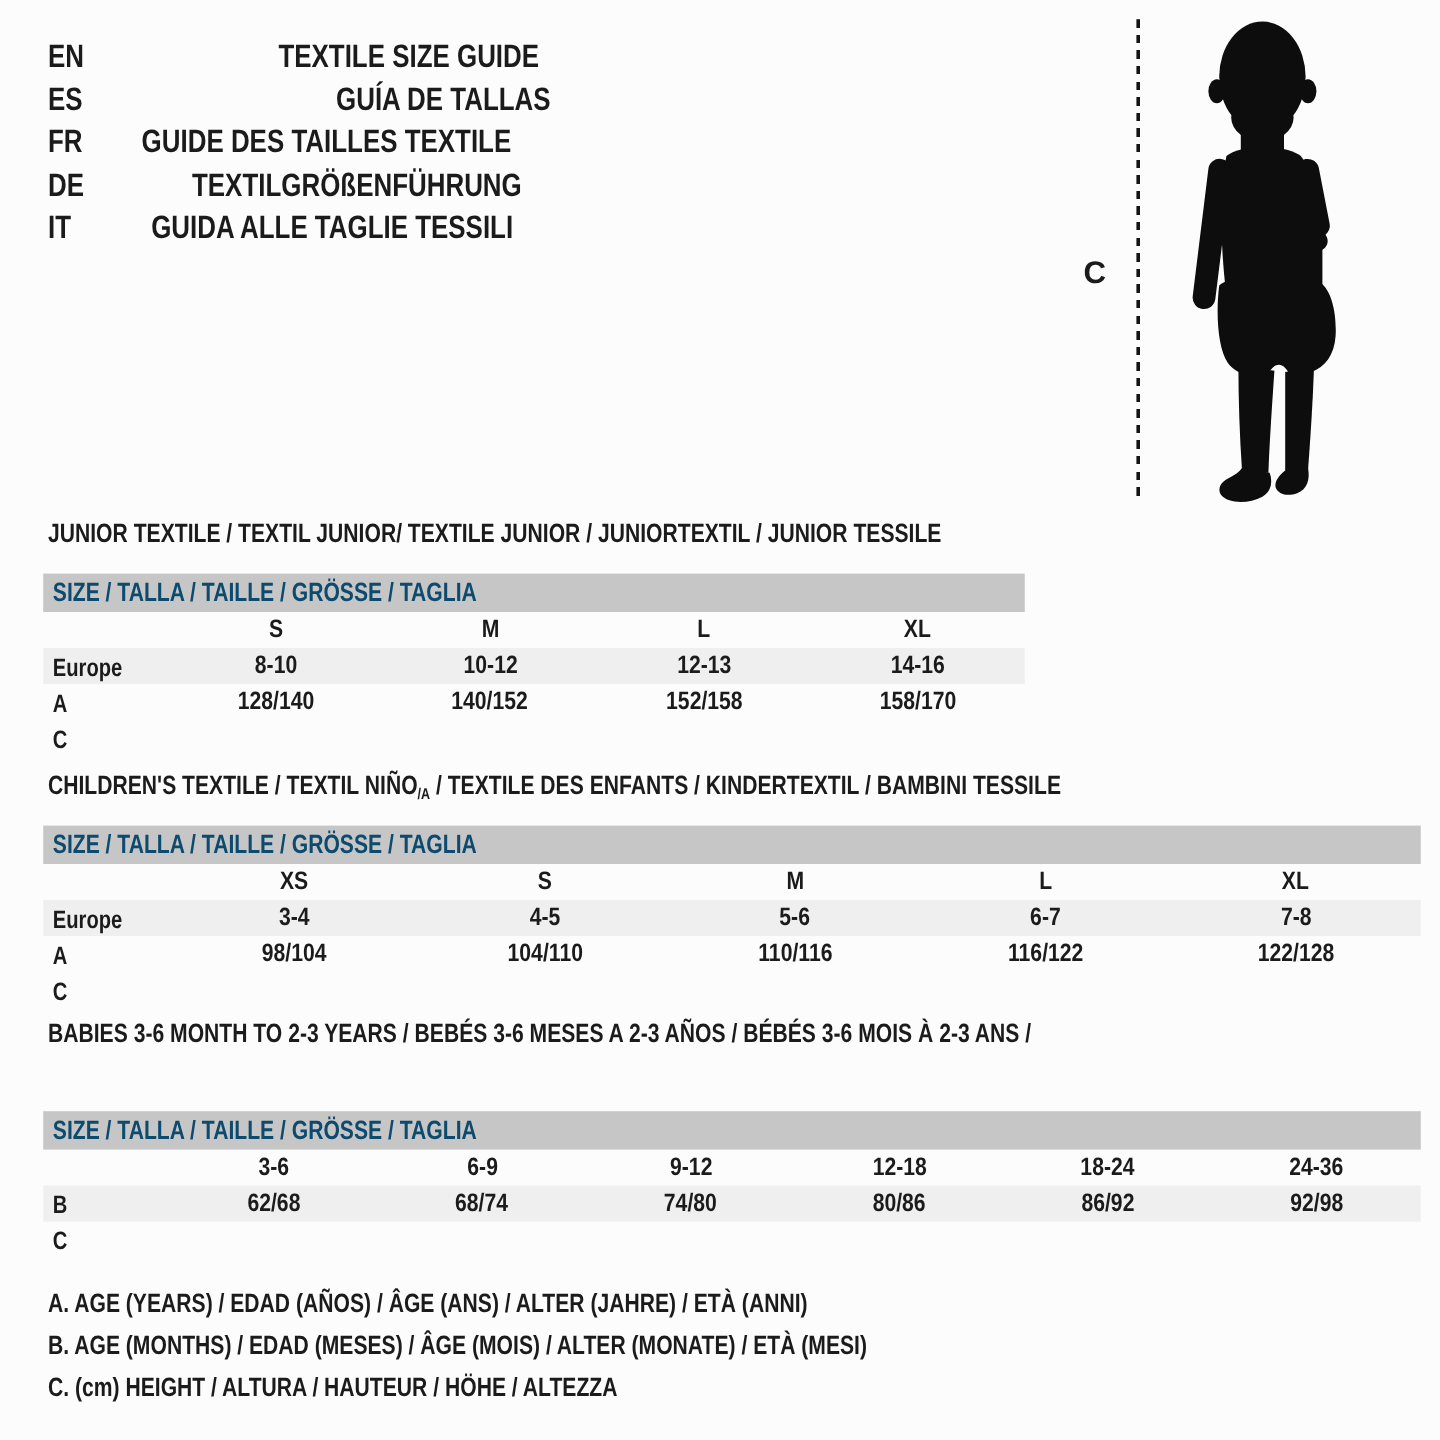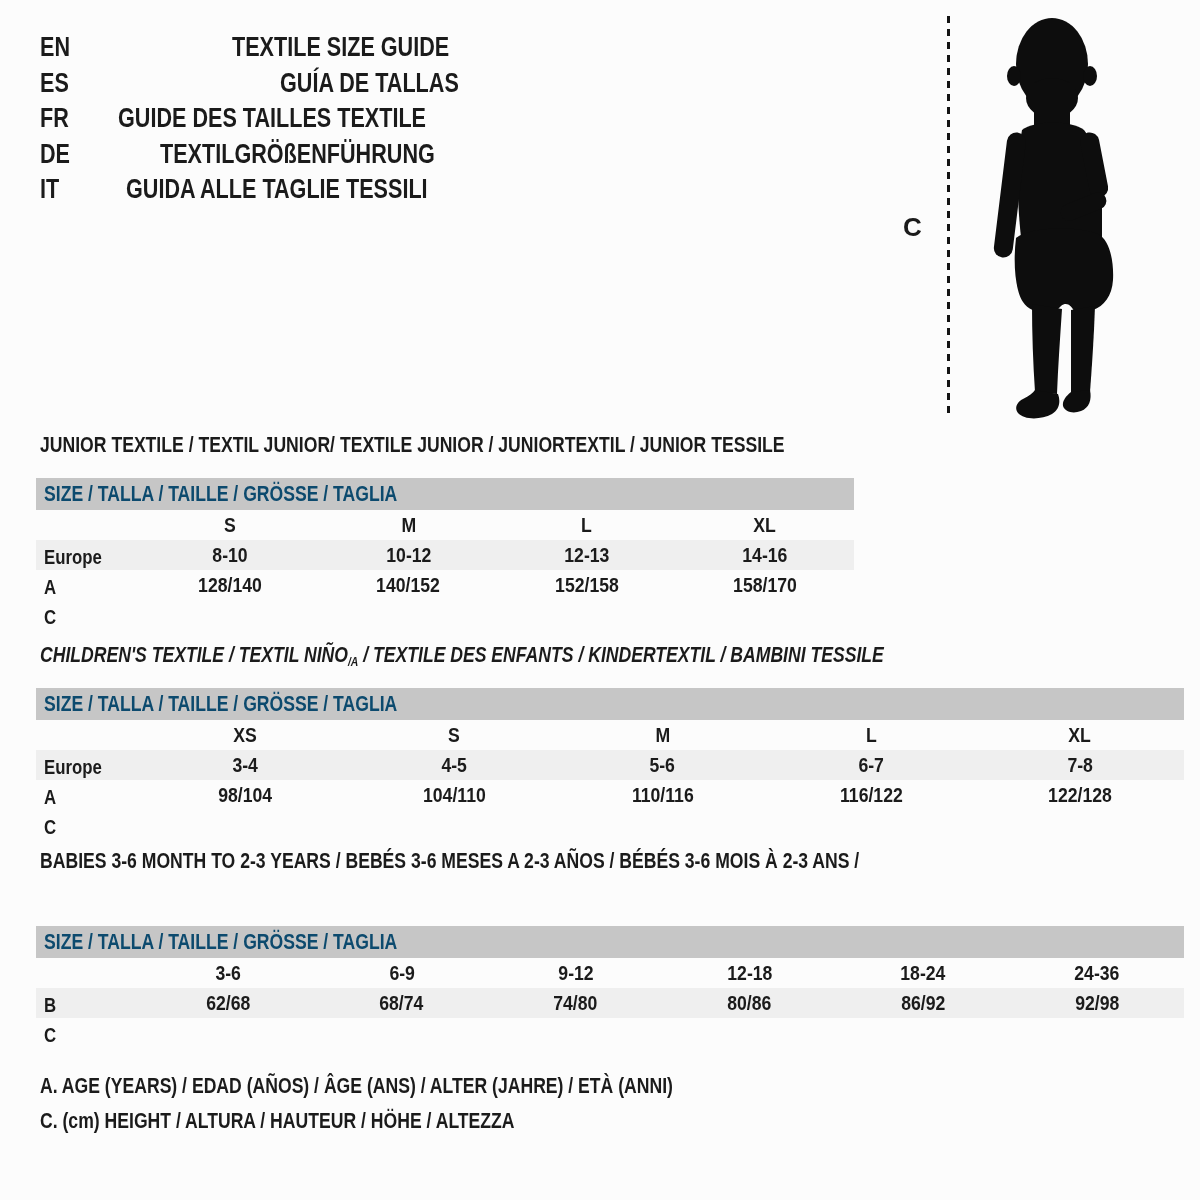--- a/index.html
+++ b/index.html
@@ -19,21 +19,21 @@
   
   .dash-line{position:absolute;left:947px;top:16px;width:3px;height:402px;
     background:repeating-linear-gradient(to bottom,#141414 0 7px,transparent 7px 13px);}
   .c-label{position:absolute;left:903px;top:212px;font-size:26px;}
   .silhouette{position:absolute;left:972px;top:14px;width:166px;height:406px;}
 
   
   .sec-title{position:absolute;left:40px;font-size:22px;white-space:nowrap;line-height:24px;}
   .t-sub{font-size:13px;vertical-align:-4px;}
   #junior-title{top:433px;}
-  #children-title{top:643px;font-style:italic;}
+  #children-title{top:643px;}
   #babies-title{top:845px;}
   .two-line div{height:31px;line-height:31px;}
 
   
   .table{position:absolute;left:36px;}
   #junior-table{top:478px;width:818px;}
   #children-table{top:688px;width:1148px;}
   #babies-table{top:926px;width:1148px;}
   .size-bar{height:32px;line-height:32px;background:#c6c6c6;color:#0c4a6e;
     padding-left:8px;font-size:22px;}
@@ -181,16 +181,17 @@
       <span class="cell"><span class="cond-c">68/74</span></span>
       <span class="cell"><span class="cond-c">74/80</span></span>
       <span class="cell"><span class="cond-c">80/86</span></span>
       <span class="cell"><span class="cond-c">86/92</span></span>
       <span class="cell"><span class="cond-c">92/98</span></span>
     </div>
   </div>
 
   <div class="legend">
     <div class="legend-line"><span class="cond">A. AGE (YEARS) / EDAD (AÑOS) / ÂGE (ANS) / ALTER (JAHRE) / ETÀ (ANNI)</span></div>
+    <div class="legend-line"><span class="cond">B. AGE (MONTHS) / EDAD (MESES) / ÂGE (MOIS) / ALTER (MONATE) / ETÀ (MESI)</span></div>
     <div class="legend-line"><span class="cond">C. (cm) HEIGHT / ALTURA / HAUTEUR / HÖHE / ALTEZZA</span></div>
   </div>
 
 </div>
 
 </body></html>

